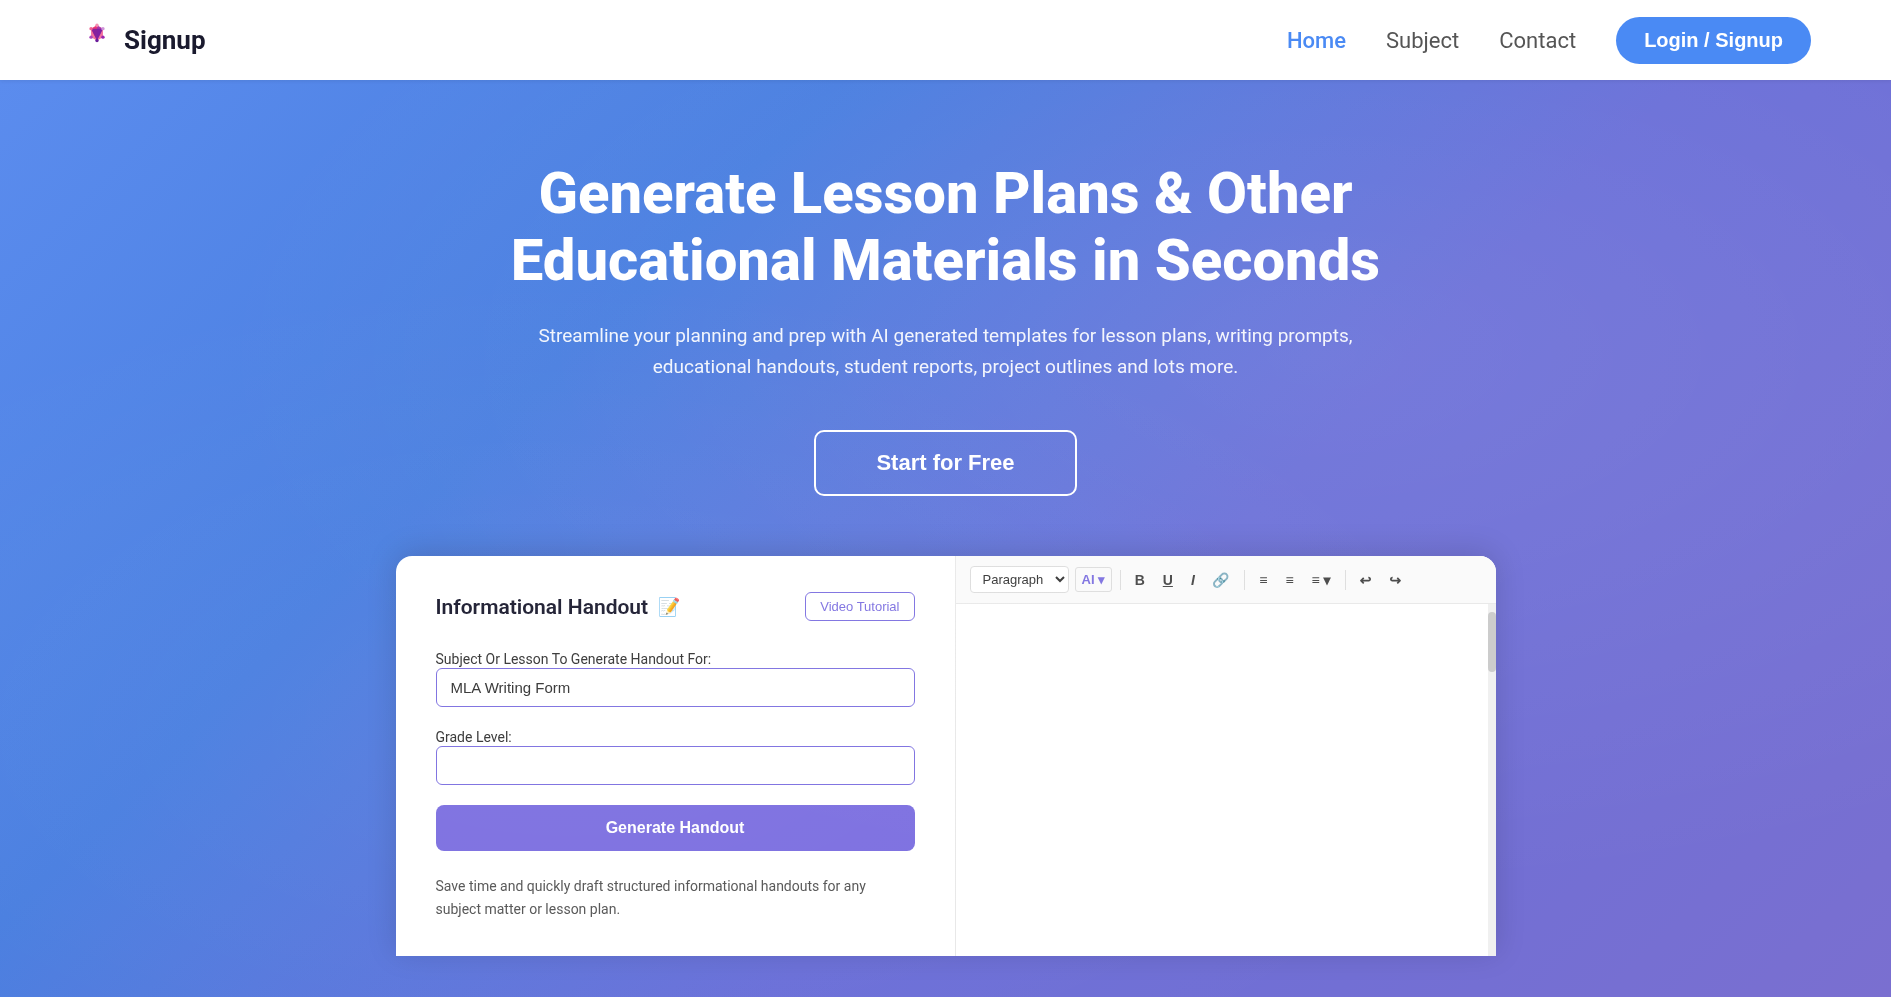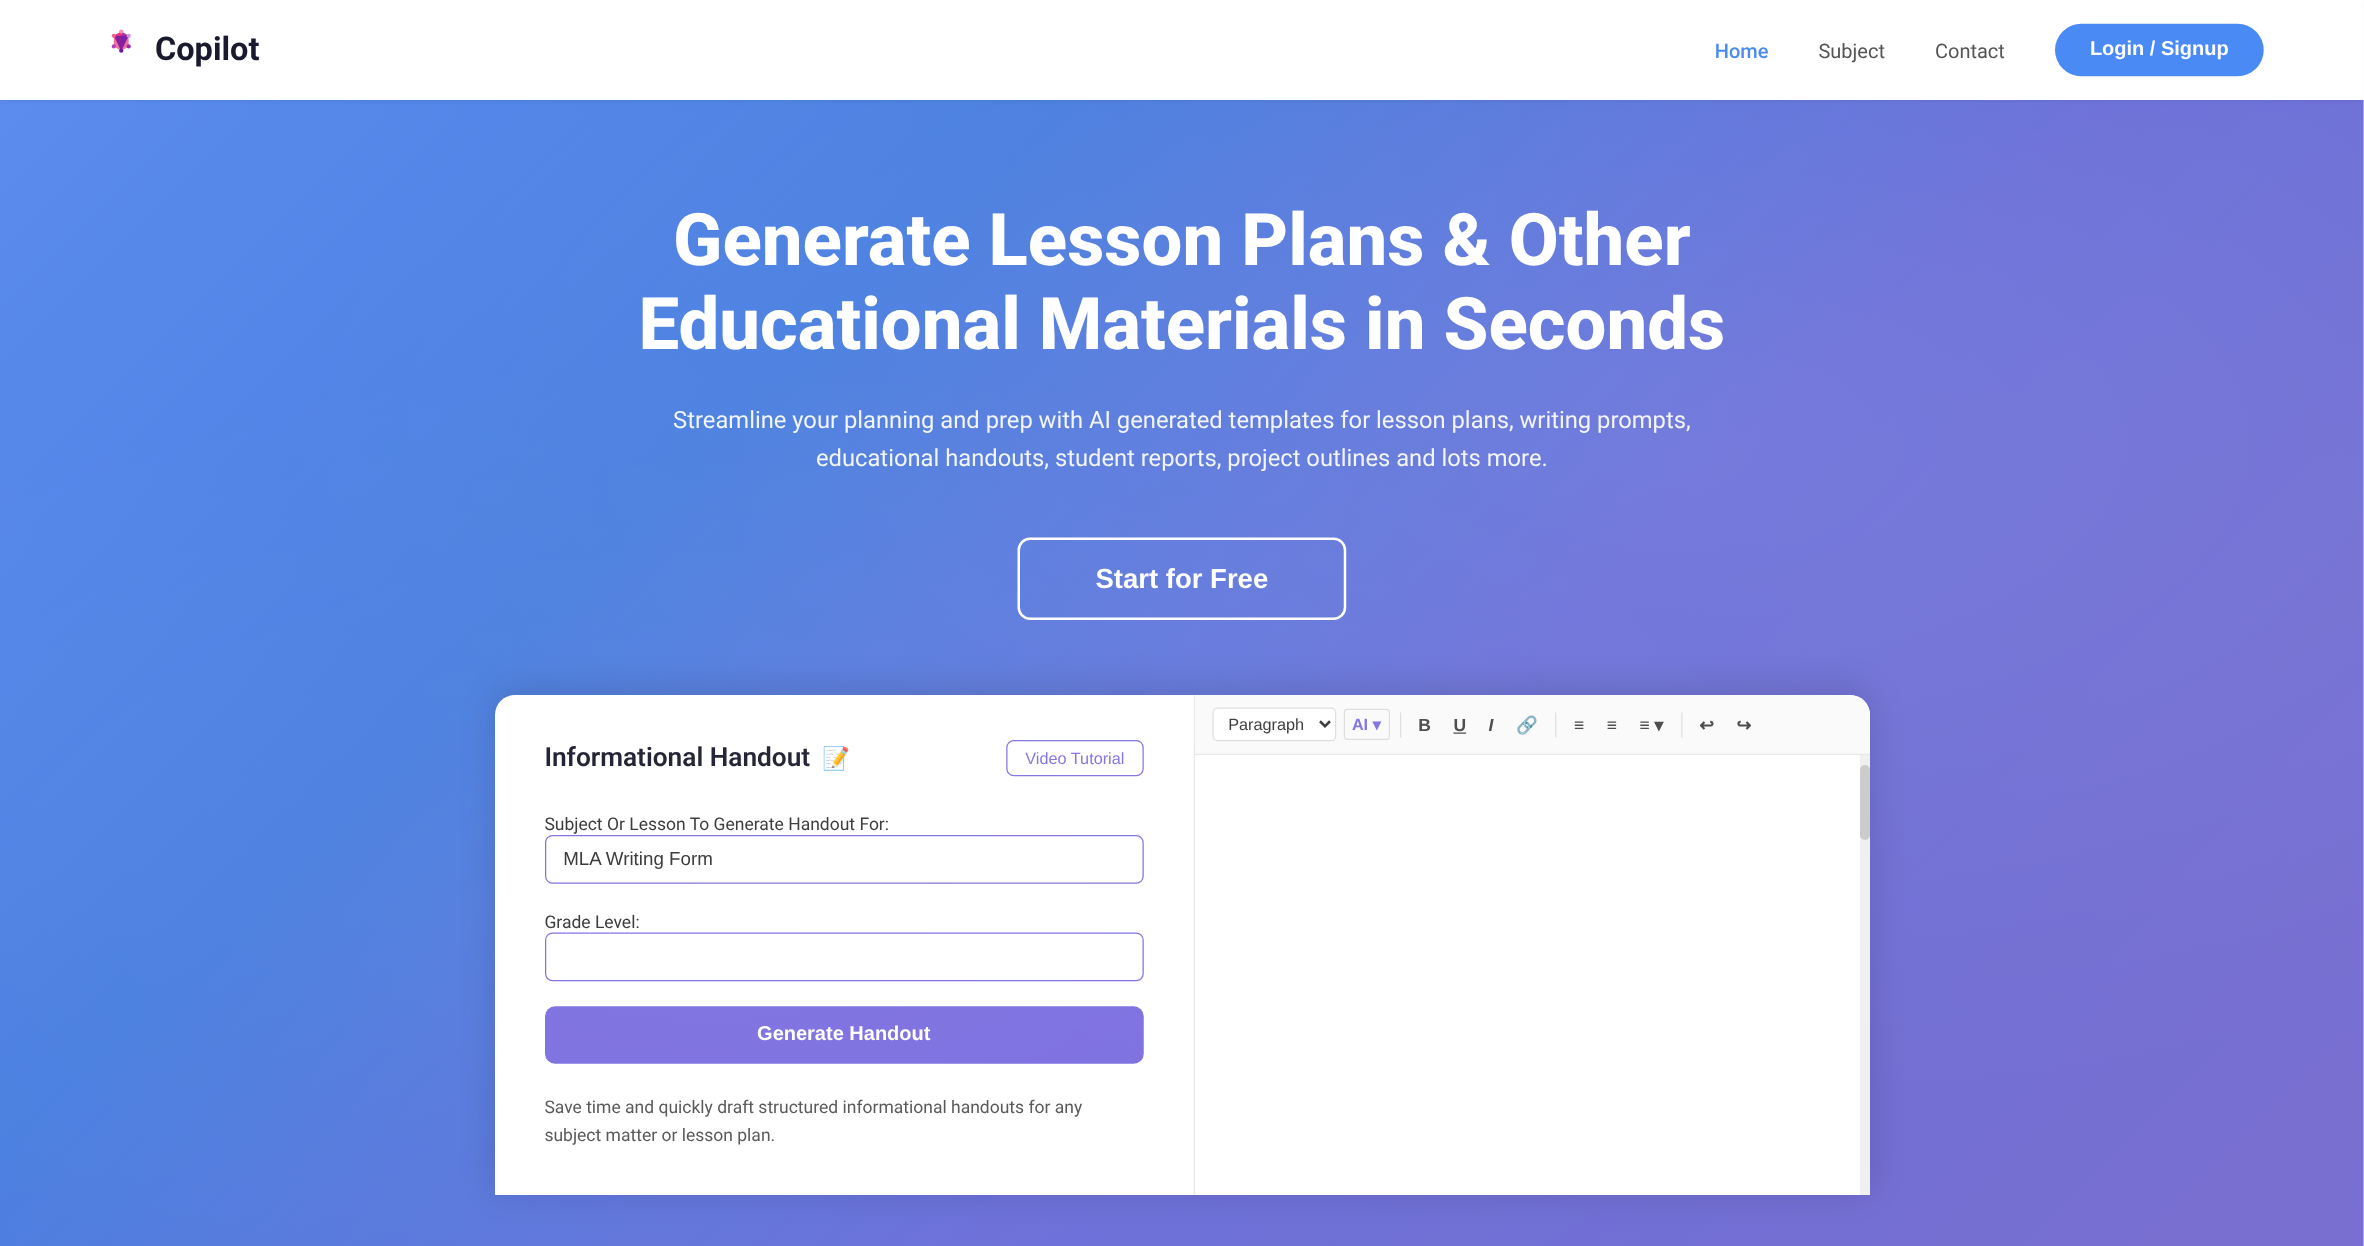--- a/index.html
+++ b/index.html
@@ -26,36 +26,36 @@
       font-size: 26px;
       font-weight: 700;
       color: #1a1a2e;
     }
     .nav-links {
       display: flex;
       align-items: center;
       gap: 40px;
     }
     .nav-link {
-      font-size: 16px;
+      font-size: 22px;
       color: #555;
       cursor: pointer;
       text-decoration: none;
     }
     .nav-link.active {
       color: #4a8af4;
       font-weight: 500;
     }
     .login-btn {
       background: #4a8af4;
       color: #fff;
       border: none;
       border-radius: 30px;
       padding: 12px 28px;
-      font-size: 16px;
+      font-size: 20px;
       font-weight: 600;
       cursor: pointer;
     }
 
     
     .hero {
       background: linear-gradient(135deg, #5b8cee 0%, #4a7fe0 30%, #6a6fd8 60%, #7a6fd0 100%);
       min-height: 917px;
       display: flex;
       flex-direction: column;
@@ -254,21 +254,21 @@
         <path d="M13 9 L27 9 L20 23 Z" fill="#7b1fa2" opacity="0.9"></path>
 
         <circle cx="20" cy="5" r="2" fill="#f48fb1"></circle>
         <circle cx="27" cy="9" r="2" fill="#ce93d8"></circle>
         <circle cx="27" cy="19" r="2" fill="#9c27b0"></circle>
         <circle cx="20" cy="23" r="2" fill="#6a1b9a"></circle>
         <circle cx="13" cy="19" r="2" fill="#ab47bc"></circle>
         <circle cx="13" cy="9" r="2" fill="#f06292"></circle>
       </svg>
     </span>
-    <span class="logo-text">Copilot</span>
+    <span class="logo-text">Signup</span>
   </div>
   <div class="nav-links">
     <a class="nav-link active">Home</a>
     <a class="nav-link">Subject</a>
     <a class="nav-link">Contact</a>
     <button class="login-btn">Login / Signup</button>
   </div>
 </nav>
 
 <section class="hero">

